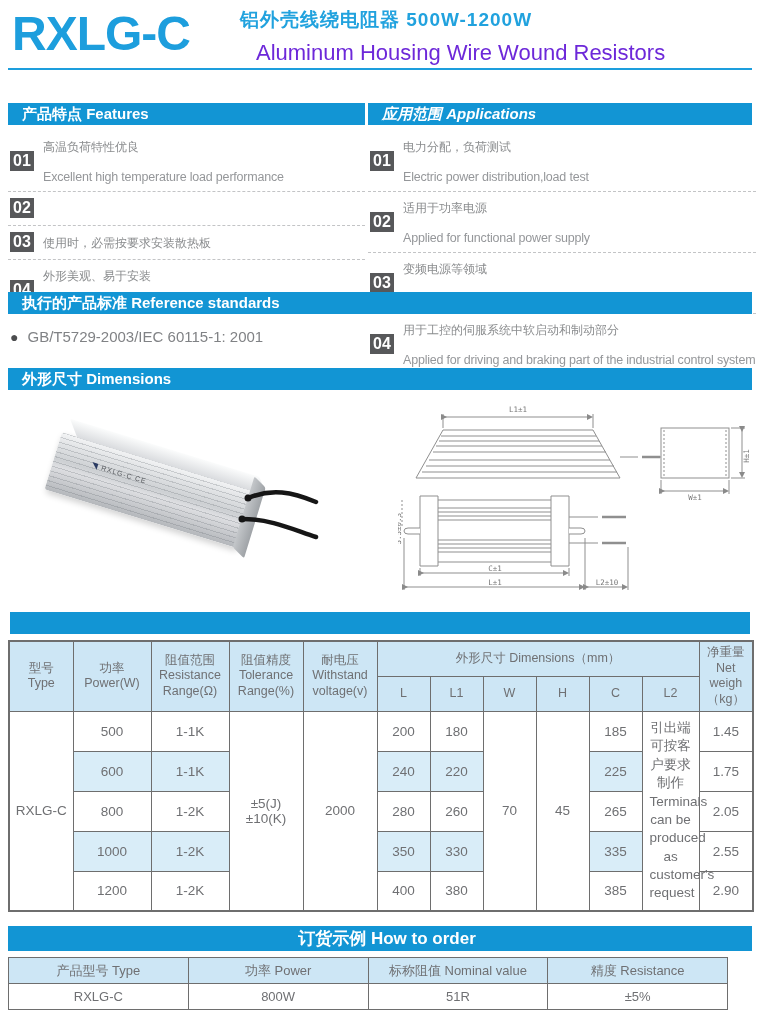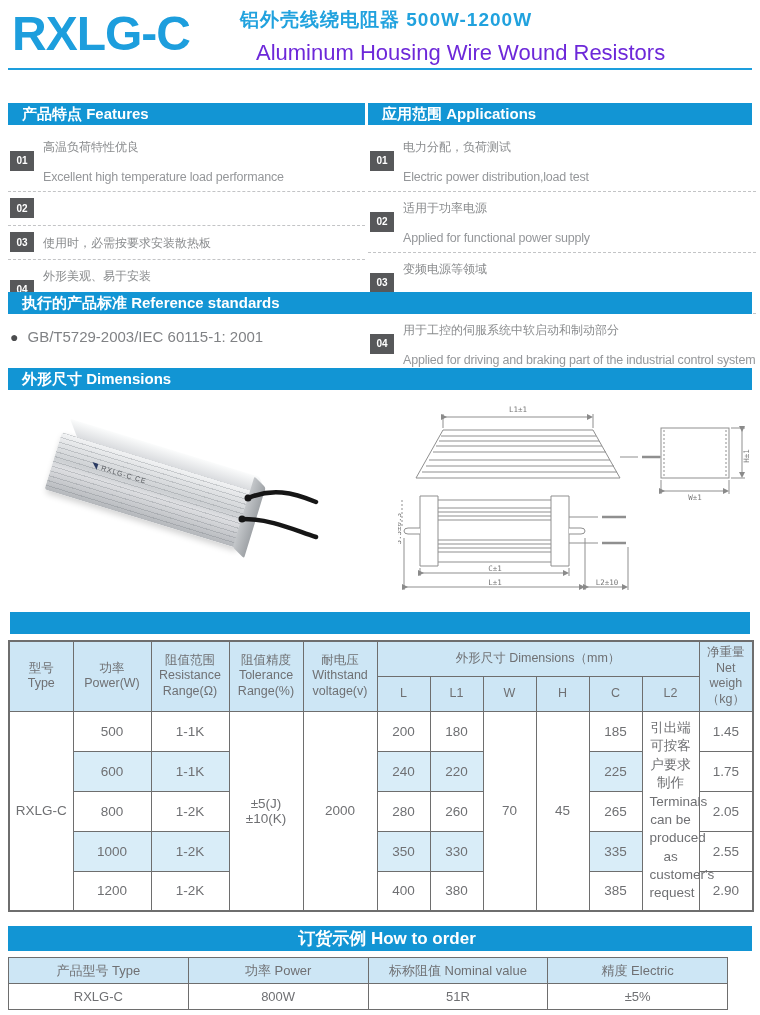--- a/index.html
+++ b/index.html
@@ -9,33 +9,33 @@
 
   
   .brand-model { position:absolute; left:12px; top:6px; font-size:48px; font-weight:bold; color:#1d9edd; letter-spacing:-1px; }
   .title-cn { position:absolute; left:240px; top:7px; font-size:19px; font-weight:bold; color:#21a2de; letter-spacing:1px; white-space:nowrap; }
   .title-en { position:absolute; left:240px; top:40px; font-size:22px; color:#6d28d9; white-space:nowrap;margin-left:16px; }
   .head-rule { position:absolute; left:8px; right:8px; top:68px; height:2px; background:#1d9edd; }
 
   
   .bar { position:absolute; background:#1295d4; color:#fff; font-size:15px; font-weight:bold; height:22px; line-height:22px; padding-left:14px; }
   .bar-features { left:8px; top:103px; width:357px; }
-  .bar-apps { left:368px; top:103px; width:384px; }
+  .bar-apps { left:368px; top:103px; width:384px;font-style:italic; }
   .bar-standards { left:8px; right:8px; top:292px; }
   .bar-dims { left:8px; right:8px; top:368px; }
   .bar-empty { left:10px; right:10px; top:612px; height:22px; }
   .bar-order { left:8px; right:8px; top:926px; height:25px; line-height:25px; font-size:17px;text-align:center; }
 
   
   .flist { position:absolute; top:131px; }
   .flist-left { left:8px; width:357px; }
   .flist-right { left:368px; width:388px; }
   .fitem { display:flex; align-items:center; gap:9px; padding:6px 0 7px 2px; border-bottom:1px dashed #c3c4c6; overflow:hidden; }
   .fitem:last-child { border-bottom:none; }
-  .fbadge { flex:0 0 24px; width:24px; height:20px; background:#57585a; color:#fff; font-size:10px; font-weight:bold; display:flex; align-items:center; justify-content:center; }
+  .fbadge { flex:0 0 24px; width:24px; height:20px; background:#57585a; color:#fff; font-size:16px; font-weight:bold; display:flex; align-items:center; justify-content:center; }
   .ftext { min-width:0; }
   .fcn { font-size:12px; color:#8a8c8e; white-space:nowrap; }
   .fen { font-size:12.5px; color:#95979a; white-space:nowrap; letter-spacing:-0.2px; margin-top:14px; }
 
   
   .standards-line { position:absolute; left:10px; top:328px; font-size:15px; color:#808285; }
   .standards-line .dot { color:#4c4d4f; font-size:14px; margin-right:9px; }
 
   
   .photo { position:absolute; left:20px; top:402px; width:300px; height:195px; }
@@ -322,21 +322,21 @@
   </tbody>
     </table>
 
   <div class="bar bar-order">订货示例  How to order</div>
   <table class="order-table">
     <tbody>
         <tr>
       <th>产品型号  Type</th>
       <th>功率 Power</th>
       <th>标称阻值 Nominal value</th>
-      <th>精度 Electric</th>
+      <th>精度 Resistance</th>
     </tr>
     <tr>
       <td>RXLG-C</td>
       <td>800W</td>
       <td>51R</td>
       <td>±5%</td>
     </tr>
   </tbody>
     </table>
 

